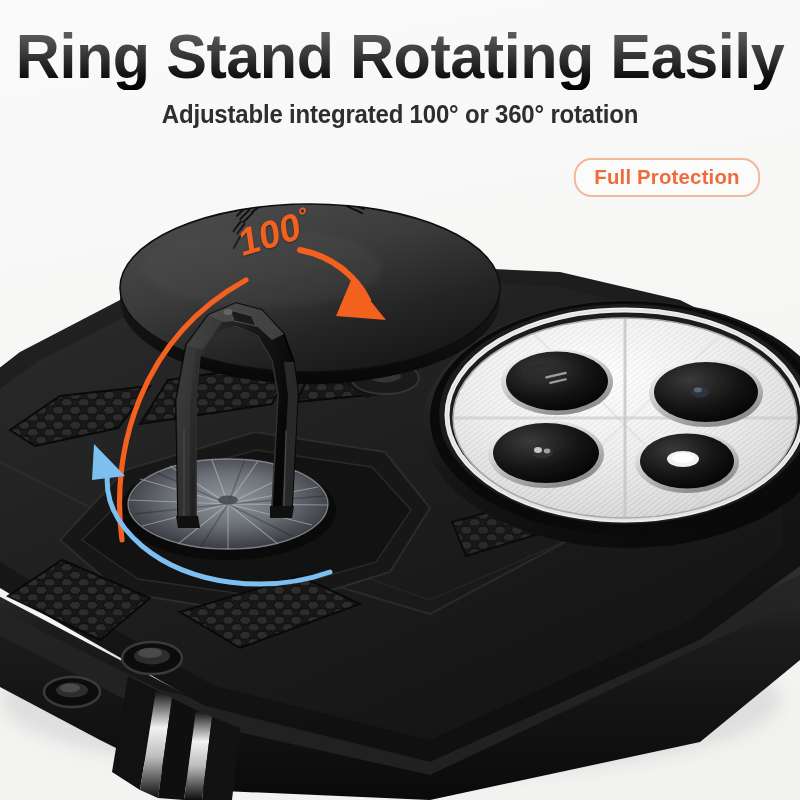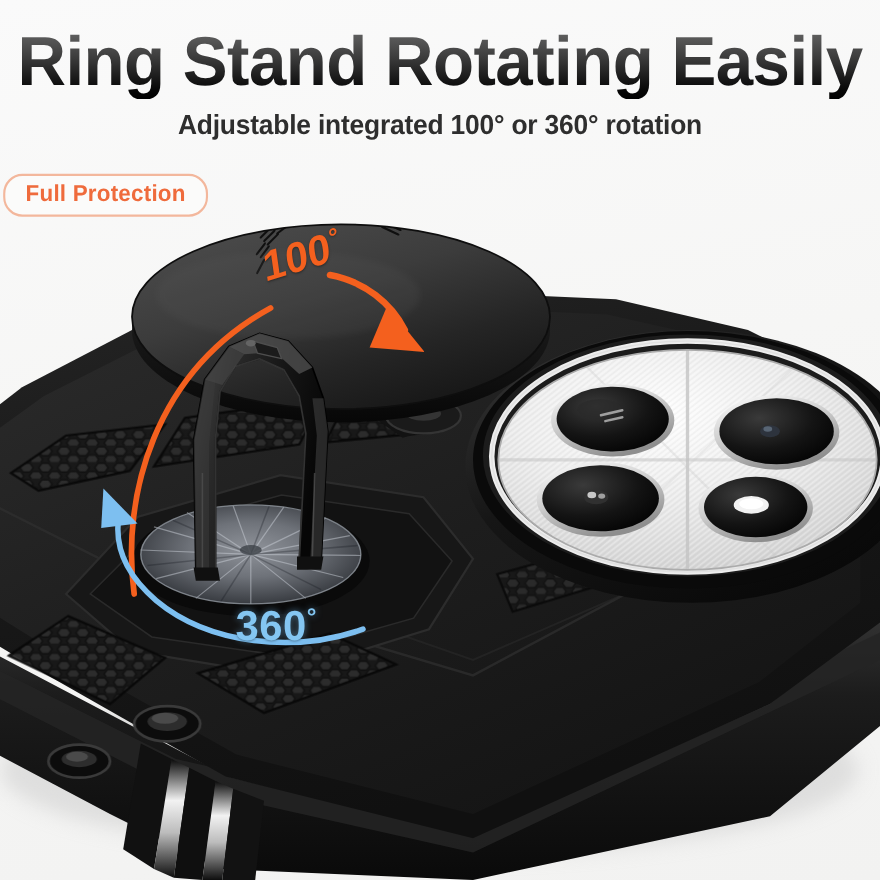--- a/index.html
+++ b/index.html
@@ -40,21 +40,21 @@
     text-align: center;
     font-weight: 700;
     font-size: 25px;
     letter-spacing: -0.2px;
     color: #2e2e2e;
     transform: scaleX(0.96);
     white-space: nowrap;
   }
   .badge-wrap {
     position: absolute; left: 0; top: 158px; width: 763px;
-    text-align: left;
+    text-align: right;
   }
   .badge {
     display: inline-block;
     padding: 5px 19px 6px;
     border: 2px solid #f3b79c;
     border-radius: 18px;
     color: #ef6b3c;
     font-weight: 700;
     font-size: 21px;
     letter-spacing: 0.2px;
@@ -459,17 +459,14 @@
   <p class="subtitle">Adjustable integrated 100° or 360° rotation</p>
 
   <div class="badge-wrap">
     <span class="badge">Full Protection</span>
   </div>
 
   <div class="ann ann-100">
     <span>100</span><sup>°</sup>
   </div>
 
-  <div class="ann ann-360">
-    <span>360</span><sup>°</sup>
-  </div>
 
 </div>
 
 </body></html>

